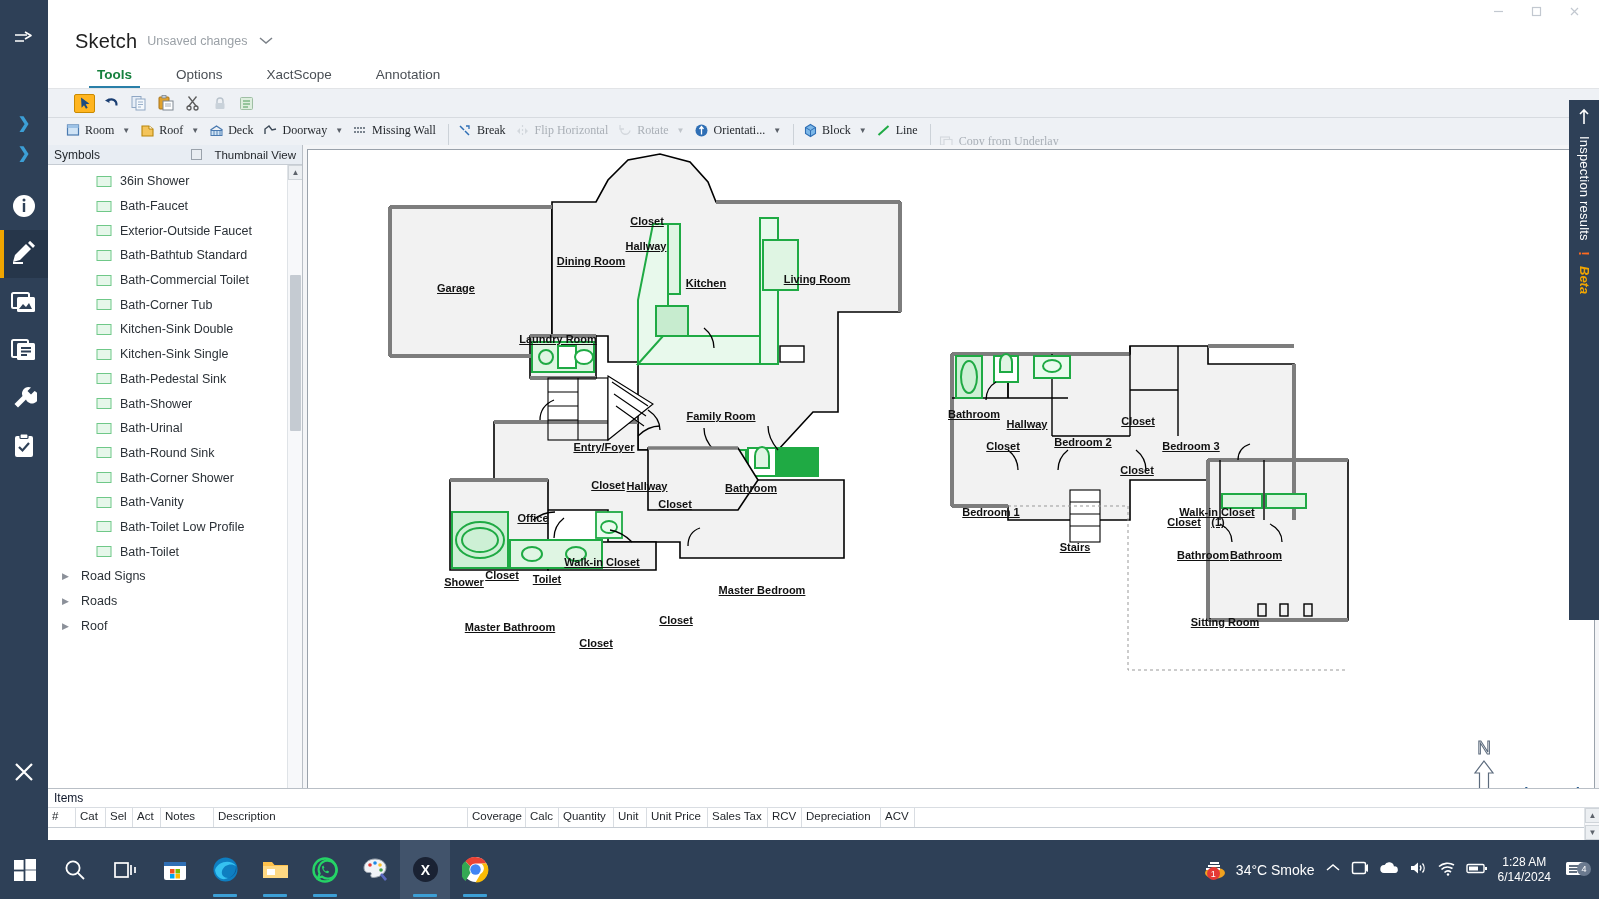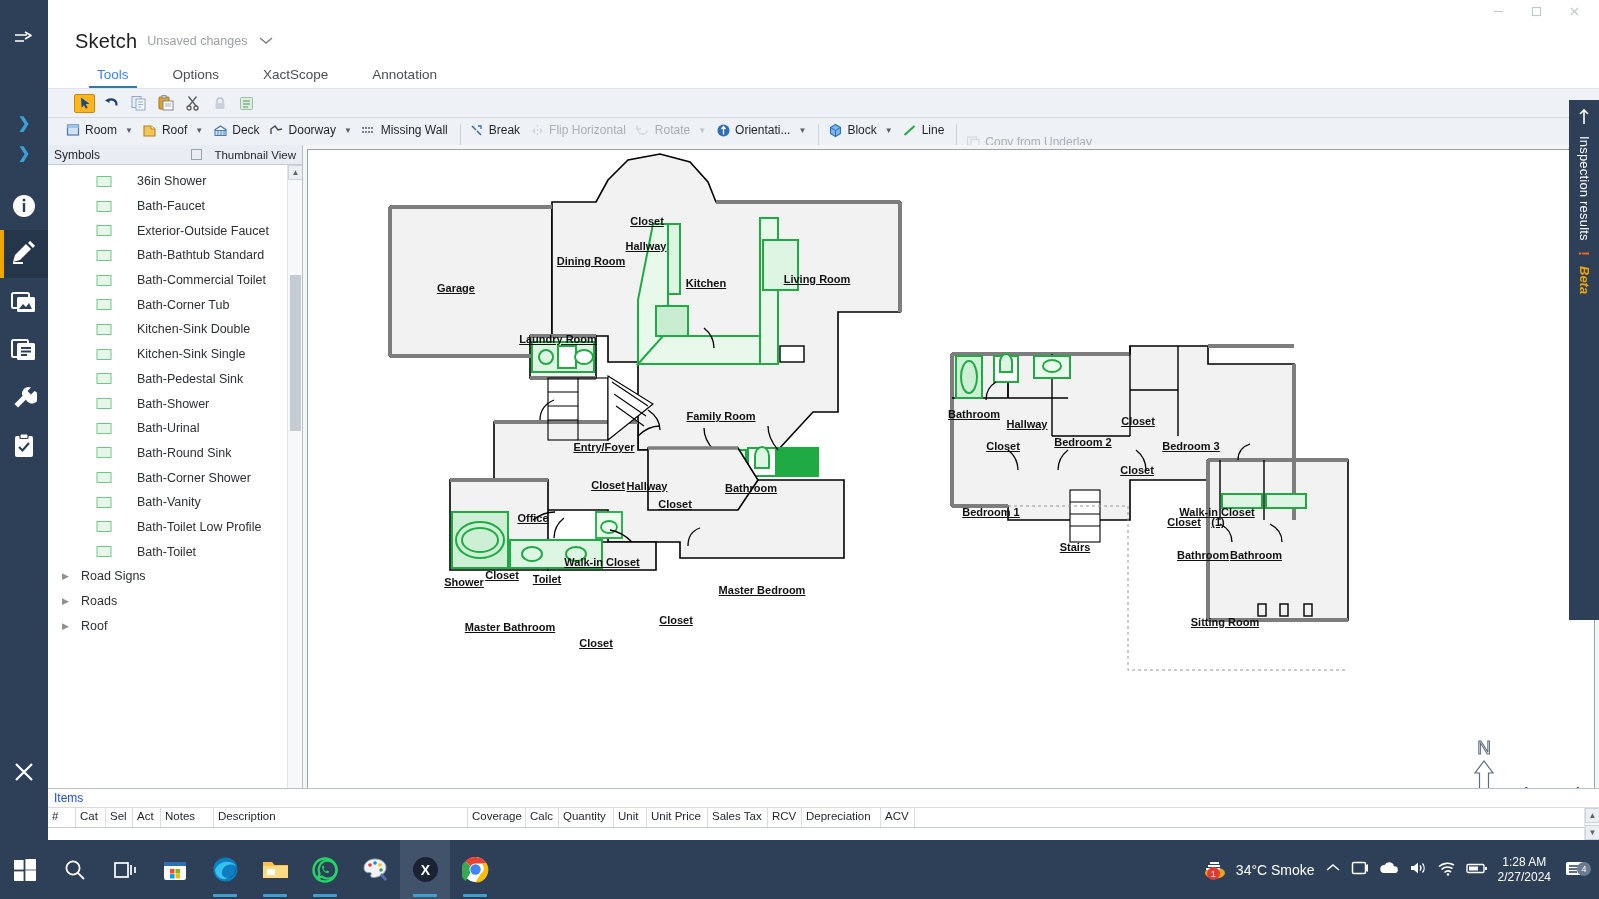--- a/index.html
+++ b/index.html
@@ -42,33 +42,33 @@
   .wbtn svg { display:block; }
 
   .apphdr { height: 38px; padding-left: 27px; display: flex; align-items: center; gap: 10px; }
   .apptitle { font-size: 20px; color: #1f1f1f; font-weight: 400; letter-spacing: .2px; }
   .saveinfo { font-size: 12.5px; color: #9aa0a6; }
   .caret-dn { color: #6b7178; font-size: 11px; }
 
   .tabs { height: 29px; padding-left: 27px; display: flex; align-items: flex-end; gap: 0;
           border-bottom: 1px solid #e2e4e7; }
   .tab { font-size: 13.5px; color: #4a4f55; padding: 0 22px 6px 22px; position: relative; }
-  .tab.active { color: #3b82f6; }
+  .tab.active { color: #15803d; font-weight: bold; }
   .tab.active::after { content:""; position:absolute; left:14px; right:14px; bottom:0; height:2px; background:#2a7fa8; }
 
   
   .qab { height: 29px; background: #eef1f5; border-bottom: 1px solid #d7dbe0;
          display: flex; align-items: center; padding-left: 26px; gap: 6px; }
   .qico { width: 21px; height: 19px; display:flex; align-items:center; justify-content:center; }
   .qico.sel { background: #ffb520; border: 1px solid #c98a00; border-radius: 2px; }
   .qico svg { display:block; }
 
   
   .ribbon { height: 48px; background: #eef1f5; border-bottom: 1px solid #c9ced4;
-            display: flex; align-items: stretch; padding-left: 8px; }
+            display: flex; align-items: stretch; padding-left: 8px; font-family: Liberation Serif, serif; }
   .rgroup { display: flex; flex-direction: column; justify-content: center; gap: 2px;
             padding: 0 6px; position: relative; }
   .rgroup + .rgroup::before {
     content:""; position:absolute; left:0; top:6px; bottom:6px; width:1px; background:#ccd2d8;
   }
   .rrow { display: flex; align-items: center; height: 21px; }
   .ritem { display: flex; align-items: center; gap: 4px; padding: 0 6px 0 3px; height: 20px;
            font-size: 12px; color: #1f2328; white-space: nowrap; }
   .ritem.dim { color: #aab0b7; }
   .ritem .ic { width: 16px; height: 16px; display:flex; align-items:center; justify-content:center; flex:0 0 16px;}
@@ -80,21 +80,21 @@
   .body { position: absolute; left: 0; top: 145px; width: 1551px; height: 695px; display: flex; }
 
   
   .symp { width: 255px; background: #fff; border-right: 1px solid #b9bfc6;
           display: flex; flex-direction: column; }
   .symhdr { height: 20px; background: #e8edf3; border-bottom: 1px solid #c6ccd3;
             display:flex; align-items:center; padding: 0 6px; font-size: 12px; color:#1f2328; }
   .symhdr .thumb { margin-left: auto; display:flex; align-items:center; gap:12px; font-size:11.5px; }
   .cb { width: 11px; height: 11px; border: 1px solid #9aa2ab; background: #e9edf1; display:inline-block; }
   .symlist { flex: 1; overflow: hidden; position: relative; background:#fff; padding-top: 4px; }
-  .symrow { height: 24.7px; display: flex; align-items: center; gap: 24px; padding-left: 48px;
+  .symrow { height: 24.7px; display: flex; align-items: center; gap: 7px; padding-left: 48px;
             font-size: 12.5px; color: #2b3137; }
   .symrow .sic { width: 17px; height: 14px; flex: 0 0 17px; display:flex; align-items:center; justify-content:center; }
   .symrow.grp { padding-left: 14px; gap: 9px; }
   .symrow.grp .tri { color: #8b9099; font-size: 9px; width: 10px; }
   .symscroll { position: absolute; right: 0; top: 0; width: 15px; height: 100%; background: #f7f8fa;
                border-left: 1px solid #dfe3e7; }
   .sbtn { width: 15px; height: 15px; background: #eceff2; border: 1px solid #cfd4d9;
           display:flex; align-items:center; justify-content:center; font-size: 8px; color:#5d636b; }
   .sbtn.bot { position:absolute; bottom:0; }
   .sthumb { position: absolute; left: 2px; width: 11px; background: #c5cbd2; border-radius: 1px; }
@@ -129,21 +129,21 @@
   .cvbar .spacer { flex: 1; }
   .ddbox { height: 21px; background: #e4e9ee; border: 1px solid #a9b0b8; display:flex;
            align-items:center; padding: 0 5px; font-size: 11.5px; color:#2b3137; gap:10px; }
   .vico { width: 22px; height: 21px; display:flex; align-items:center; justify-content:center; }
   .vico svg { display:block; }
   .vsep { width:1px; height: 18px; background:#c0c6cd; }
 
   
   .items { position: absolute; left: 0; top: 788px; width: 1551px; height: 52px;
            background: #fff; border-top: 1px solid #b9bfc6; }
-  .items-hdr { height: 19px; font-size: 12px; color: #1d4ed8; padding: 2px 0 0 6px;
+  .items-hdr { height: 19px; font-size: 12px; color: #0f172a; padding: 2px 0 0 6px;
                border-bottom: 1px solid #d9dde2; }
   .grid { display: flex; height: 20px; border-bottom: 1px solid #c6ccd3; background:#fff; }
   .gh { font-size: 11.5px; color: #1f2328; border-right: 1px solid #d9dde2;
         padding: 2px 4px 0 4px; white-space: nowrap; overflow: hidden; }
   .items-sb { position:absolute; right: 0; top: 19px; width: 15px; bottom: 0;
               background:#f7f8fa; border-left: 1px solid #dfe3e7; }
 
   
   .insp {
     position: absolute; right: 0; top: 100px; width: 30px; height: 520px;
@@ -1176,21 +1176,21 @@
       </span>
       <span>
         <svg width="22" height="13" viewBox="0 0 22 13">
             <rect x="1" y="2.5" width="17" height="8" rx="1.3" fill="none" stroke="#fff" stroke-width="1.4"></rect>
             <rect x="3" y="4.5" width="9" height="4" fill="#fff"></rect>
             <rect x="19" y="5" width="2" height="3" fill="#fff"></rect>
           </svg>
       </span>
       <div class="clock">
         <div>1:28 AM</div>
-        <div>2/27/2024</div>
+        <div>6/14/2024</div>
       </div>
       <div class="notif">
         <svg width="22" height="20" viewBox="0 0 22 20">
             <rect x="1" y="2" width="18" height="13" rx="1.5" fill="#fff"></rect>
             <path d="M4 6h12M4 9h12M4 12h8" stroke="#2e4057" stroke-width="1.4"></path>
           </svg>
         <span class="nbadge">4</span>
       </div>
     </div>
   </div>

